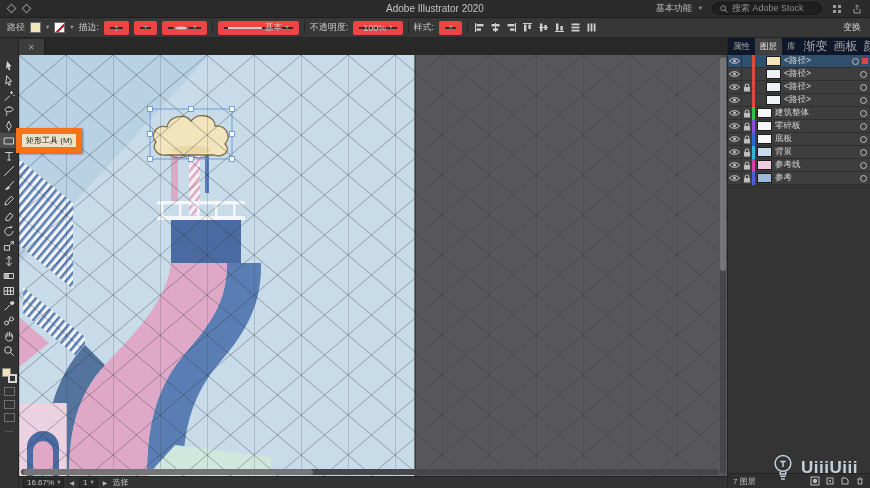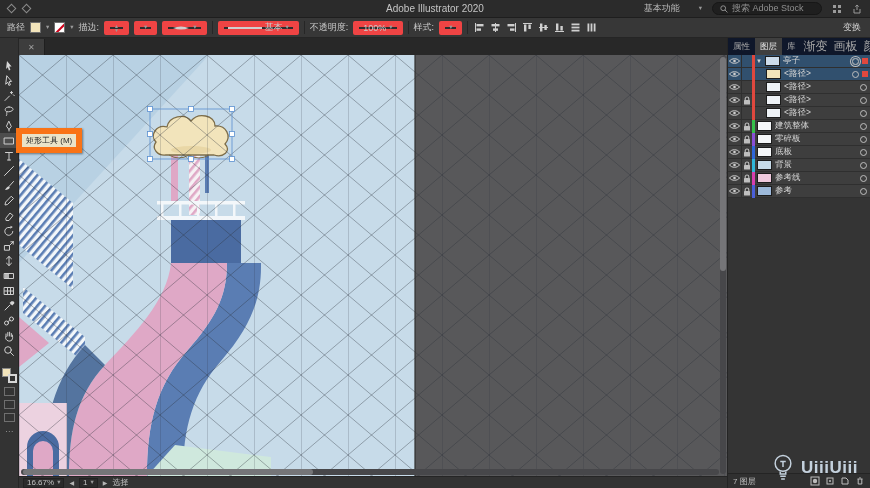--- a/index.html
+++ b/index.html
@@ -7,21 +7,21 @@
          font-family:"Liberation Sans","DejaVu Sans",sans-serif; color:#c9c9c9; font-size:9px; }
   .app { position:relative; width:870px; height:488px; background:#323232; }
 
   
   .titlebar { height:18px; background:#2b2b2b; border-bottom:1px solid #1e1e1e;
               display:flex; align-items:center; position:relative; padding:0 8px; }
   .title-center { position:absolute; left:0; right:0; text-align:center; font-size:10px; color:#c4c4c4; }
   .tb-left { display:flex; gap:8px; z-index:2; }
   .tb-diamond { width:7px; height:7px; border:1px solid #8b8b8b; transform:rotate(45deg); }
   .tb-right { margin-left:auto; display:flex; align-items:center; gap:10px; z-index:2; }
-  .workspace { display:flex; align-items:center; gap:19px; color:#bdbdbd; }
+  .workspace { display:flex; align-items:center; gap:7px; color:#bdbdbd; }
   .searchbox { display:flex; align-items:center; gap:4px; background:#1f1f1f; border:1px solid #171717;
                border-radius:8px; height:13px; padding:0 7px; color:#8f8f8f; min-width:110px; }
   .caret { font-size:6.5px; color:#9a9a9a; line-height:1; }
 
   
   .controlbar { height:20px; background:#373737; border-bottom:1px solid #252525;
                 display:flex; align-items:center; gap:5px; padding:0 7px; }
   .sep { width:1px; height:13px; background:#262626; }
   .sw { width:11px; height:11px; border:1px solid #6e6e6e; }
   .sw.none { background:#fff; position:relative; overflow:hidden; }
@@ -467,36 +467,20 @@
       <div class="lrows" id="layerRows">
           <div class="lrow sel">
       <span class="c-eye">
               <svg width="11" height="8" viewBox="0 0 11 8">
                 <path d="M.5 4 C2.5 1 8.5 1 10.5 4 C8.5 7 2.5 7 .5 4 Z" fill="none" stroke="#cfcfcf"></path>
                 <circle cx="5.5" cy="4" r="1.3" fill="#cfcfcf"></circle>
               </svg>
             </span>
       <span class="c-lock"></span>
       <span class="lcolor" style="background:#e0483e"></span>
-      <span style="width:0px; flex:none"></span>
-      <span class="chev">▼</span>
-      <span class="thumb" style="background:#cddcea"></span>
-      <span class="llabel">亭子</span>
-      <span class="target dbl"></span>
-      <span class="selsq" style="background:#e0483e"></span>
-    </div>
-          <div class="lrow sel">
-      <span class="c-eye">
-              <svg width="11" height="8" viewBox="0 0 11 8">
-                <path d="M.5 4 C2.5 1 8.5 1 10.5 4 C8.5 7 2.5 7 .5 4 Z" fill="none" stroke="#cfcfcf"></path>
-                <circle cx="5.5" cy="4" r="1.3" fill="#cfcfcf"></circle>
-              </svg>
-            </span>
-      <span class="c-lock"></span>
-      <span class="lcolor" style="background:#e0483e"></span>
       <span style="width:9px; flex:none"></span>
 
       <span class="thumb" style="background:#f2e4bb"></span>
       <span class="llabel">&lt;路径&gt;</span>
       <span class="target"></span>
       <span class="selsq" style="background:#e0483e"></span>
     </div>
           <div class="lrow">
       <span class="c-eye">
               <svg width="11" height="8" viewBox="0 0 11 8">

